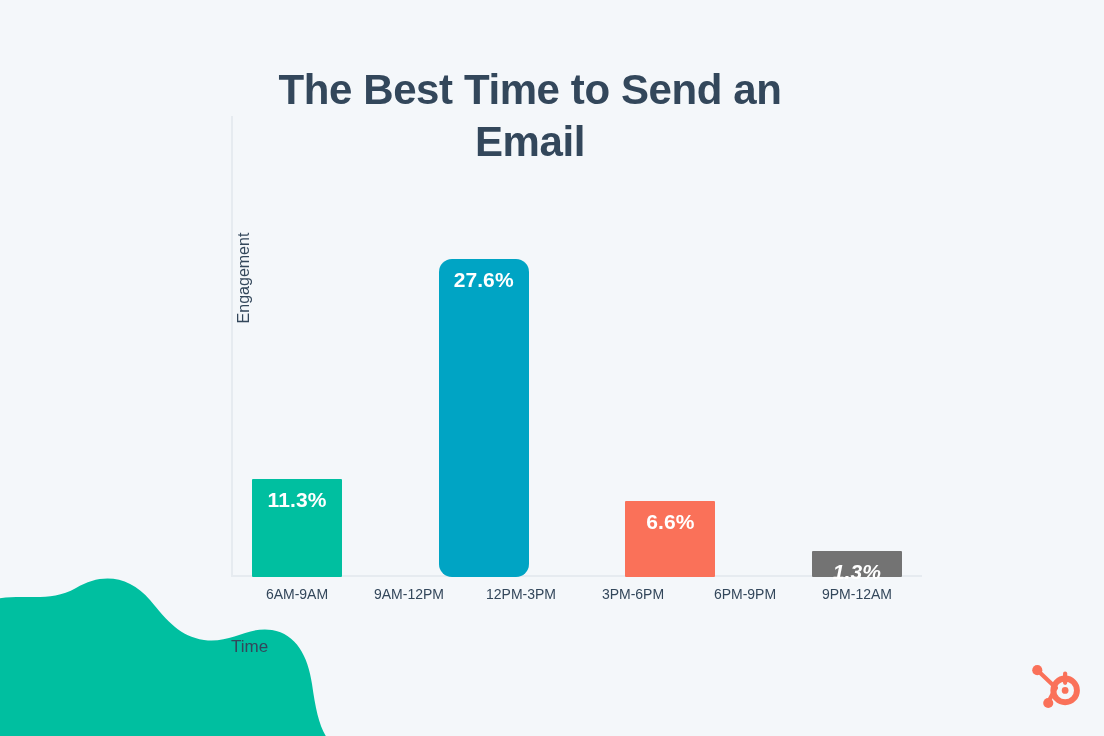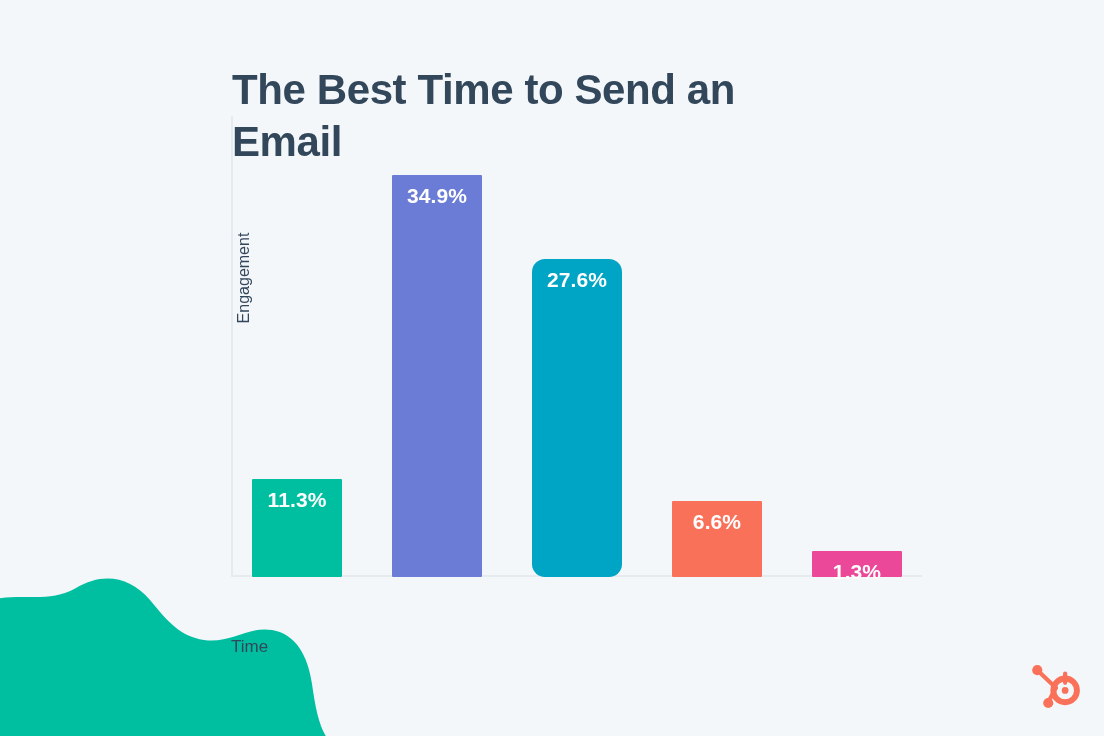--- a/index.html
+++ b/index.html
@@ -31,21 +31,21 @@
     height: 190px;
     pointer-events: none;
   }
 
   
   .chart-title {
     position: absolute;
     left: 232px;
     top: 64px;
     width: 596px;
-    text-align: left;
+    text-align: center;
     font-size: 42px;
     line-height: 52px;
     font-weight: bold;
     color: #33475B;
     letter-spacing: -0.4px;
   }
   .axis-y-line {
     position: absolute;
     left: 231px;
     top: 116px;
@@ -168,41 +168,44 @@
   <div class="axis-title-y">Engagement</div>
   <div class="axis-title-x">Time</div>
 
   <div class="bars">
     <div class="bar-slot">
       <div class="bar" style="background: rgb(0, 191, 160); height: 98px;">
         <span class="bar-value">11.3%</span>
       </div>
     </div>
     <div class="bar-slot">
-      <div class="bar" style="background: rgb(106, 124, 214); height: 402px;">
-        <span class="bar-value">34.9%</span>
-      </div>
-    </div>
-    <div class="bar-slot">
       <div class="bar" style="background: rgb(0, 164, 196); height: 318px; border-radius: 13px;">
         <span class="bar-value">27.6%</span>
       </div>
     </div>
     <div class="bar-slot">
       <div class="bar" style="background: rgb(250, 113, 89); height: 76px;">
         <span class="bar-value">6.6%</span>
       </div>
     </div>
     <div class="bar-slot">
-      <div class="bar" style="background: #ec4899; height: 26px;">
+      <div class="bar" style="background: #737373; height: 26px; font-style: italic;">
         <span class="bar-value">1.3%</span>
       </div>
     </div>
   </div>
 
+  <div class="cats">
+    <div class="cat">6AM-9AM</div>
+    <div class="cat">9AM-12PM</div>
+    <div class="cat">12PM-3PM</div>
+    <div class="cat">3PM-6PM</div>
+    <div class="cat">6PM-9PM</div>
+    <div class="cat">9PM-12AM</div>
+  </div>
 
   <svg class="logo" viewBox="0 0 64 64" aria-hidden="true">
     <g fill="none" stroke="#FA7159" stroke-width="5" stroke-linecap="round">
       <line x1="13" y1="14" x2="33" y2="33"></line>
       <line x1="44" y1="16" x2="44" y2="27"></line>
       <line x1="33" y1="33" x2="25" y2="48"></line>
     </g>
     <circle cx="11" cy="12" r="6" fill="#FA7159"></circle>
     <circle cx="24" cy="51" r="6" fill="#FA7159"></circle>
     <circle cx="44" cy="36" r="14" fill="none" stroke="#FA7159" stroke-width="7"></circle>

